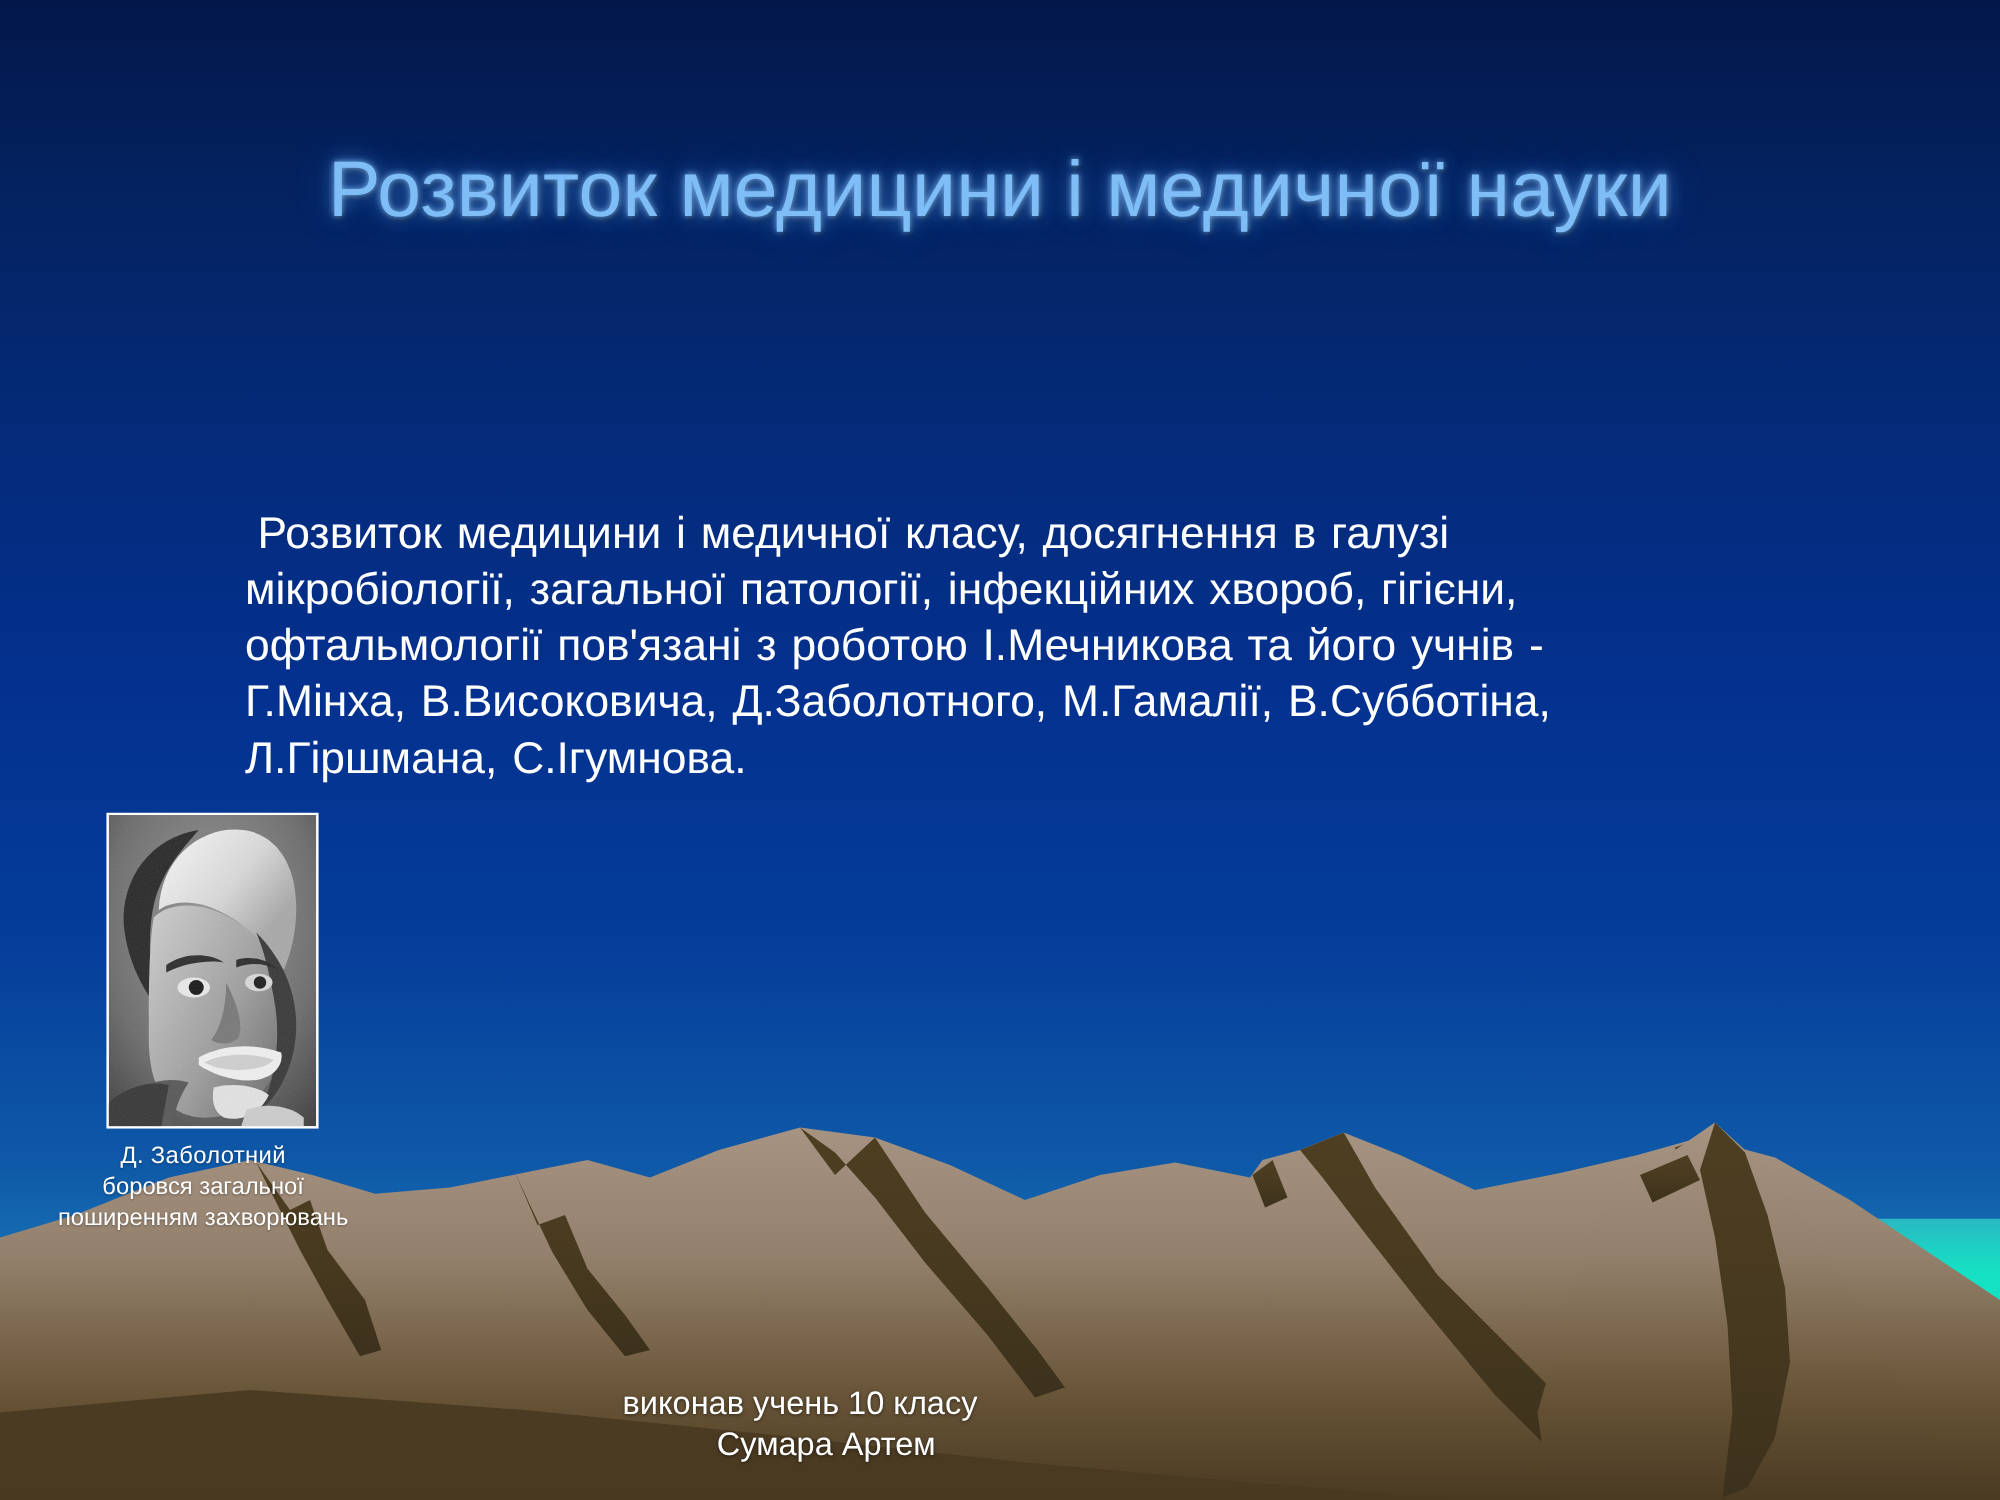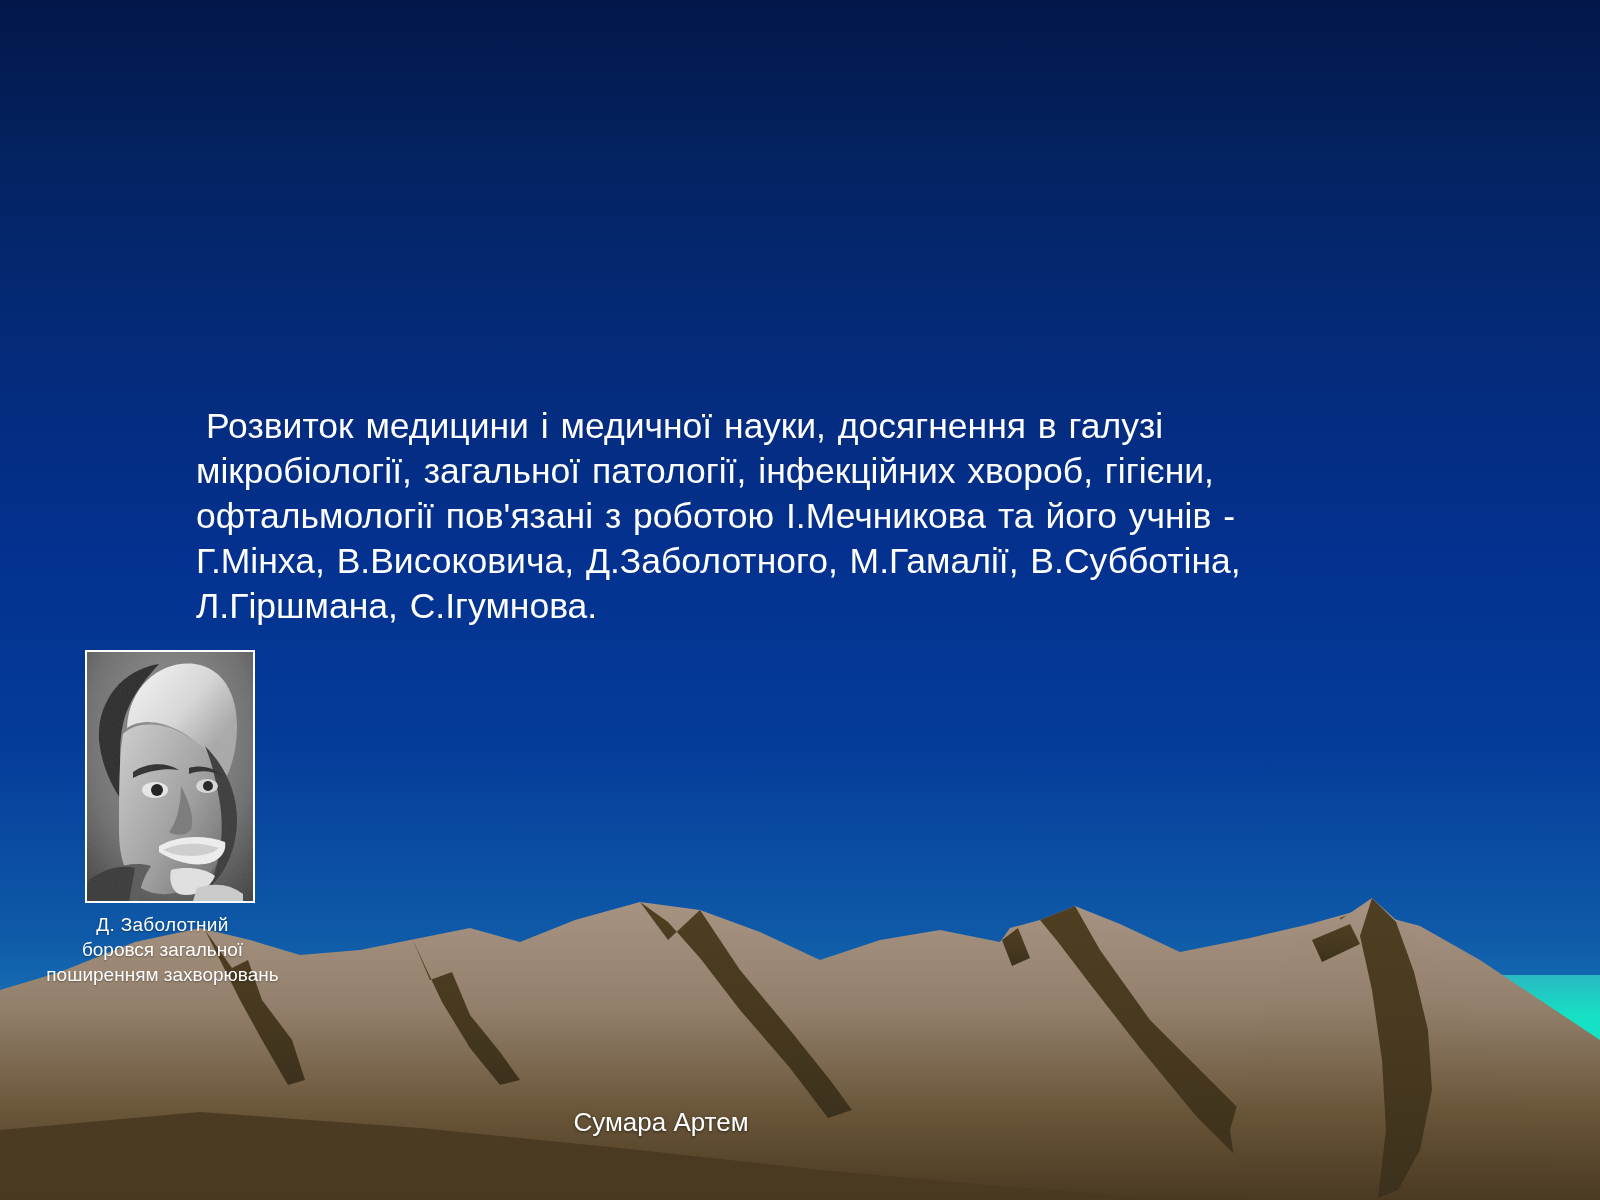--- a/index.html
+++ b/index.html
@@ -160,22 +160,23 @@
                L1250,180 L1272,110 Z" fill="url(#rockGrad)"></path>
       <path d="M1372,18 L1396,42 L1414,92 L1428,150 L1432,210 L1420,270 L1398,310
                L1378,318 L1386,250 L1382,180 L1372,110 L1360,56 Z" fill="url(#rockGradDark)"></path>
       <path d="M1312,60 L1350,44 L1360,64 L1322,82 Z" fill="url(#rockGradDark)"></path>
 
       <path d="M0,250 L200,232 L420,248 L620,268 L820,290 L1000,306 L1150,318 L1250,320
                L0,320 Z" fill="#4a3a22" opacity="0.92"></path>
     </svg>
   </div>
 
-
-  <div class="body-text">Розвиток медицини і медичної науки, досягнення в галузі мікробіології, загальної патології, інфекційних хвороб, гігієни, офтальмології пов'язані з роботою І.Мечникова та його учнів - Г.Мінха, В.Високовича, Д.Заболотного, М.Гамалії, В.Субботіна, Л.Гіршмана, С.Ігумнова.</div>
+  <div class="title">Розвиток медицини і медичної науки</div>
+
+  <div class="body-text">Розвиток медицини і медичної класу, досягнення в галузі мікробіології, загальної патології, інфекційних хвороб, гігієни, офтальмології пов'язані з роботою І.Мечникова та його учнів - Г.Мінха, В.Високовича, Д.Заболотного, М.Гамалії, В.Субботіна, Л.Гіршмана, С.Ігумнова.</div>
 
   <div class="portrait-wrap">
     <svg viewBox="0 0 170 253" xmlns="http://www.w3.org/2000/svg">
       <defs>
         <linearGradient id="skullG" x1="0.2" y1="0" x2="0.9" y2="0.6">
           <stop offset="0%" stop-color="#f2f2f2"></stop>
           <stop offset="55%" stop-color="#d8d8d8"></stop>
           <stop offset="100%" stop-color="#a9a9a9"></stop>
         </linearGradient>
         <linearGradient id="faceG" x1="0" y1="0" x2="1" y2="0.8">
@@ -240,16 +241,17 @@
     </svg>
   </div>
 
   <div class="portrait-caption">
     <span class="cap-line-1">Д. Заболотний</span>
     <span class="cap-line-2">боровся  загальної</span>
     <span class="cap-line-3">поширенням захворювань</span>
   </div>
 
   <div class="footer">
+    <span class="foot-line foot-line-1">виконав учень 10 класу</span>
     <span class="foot-line foot-line-2">Сумара Артем</span>
   </div>
 
 </div>
 
 </body></html>

